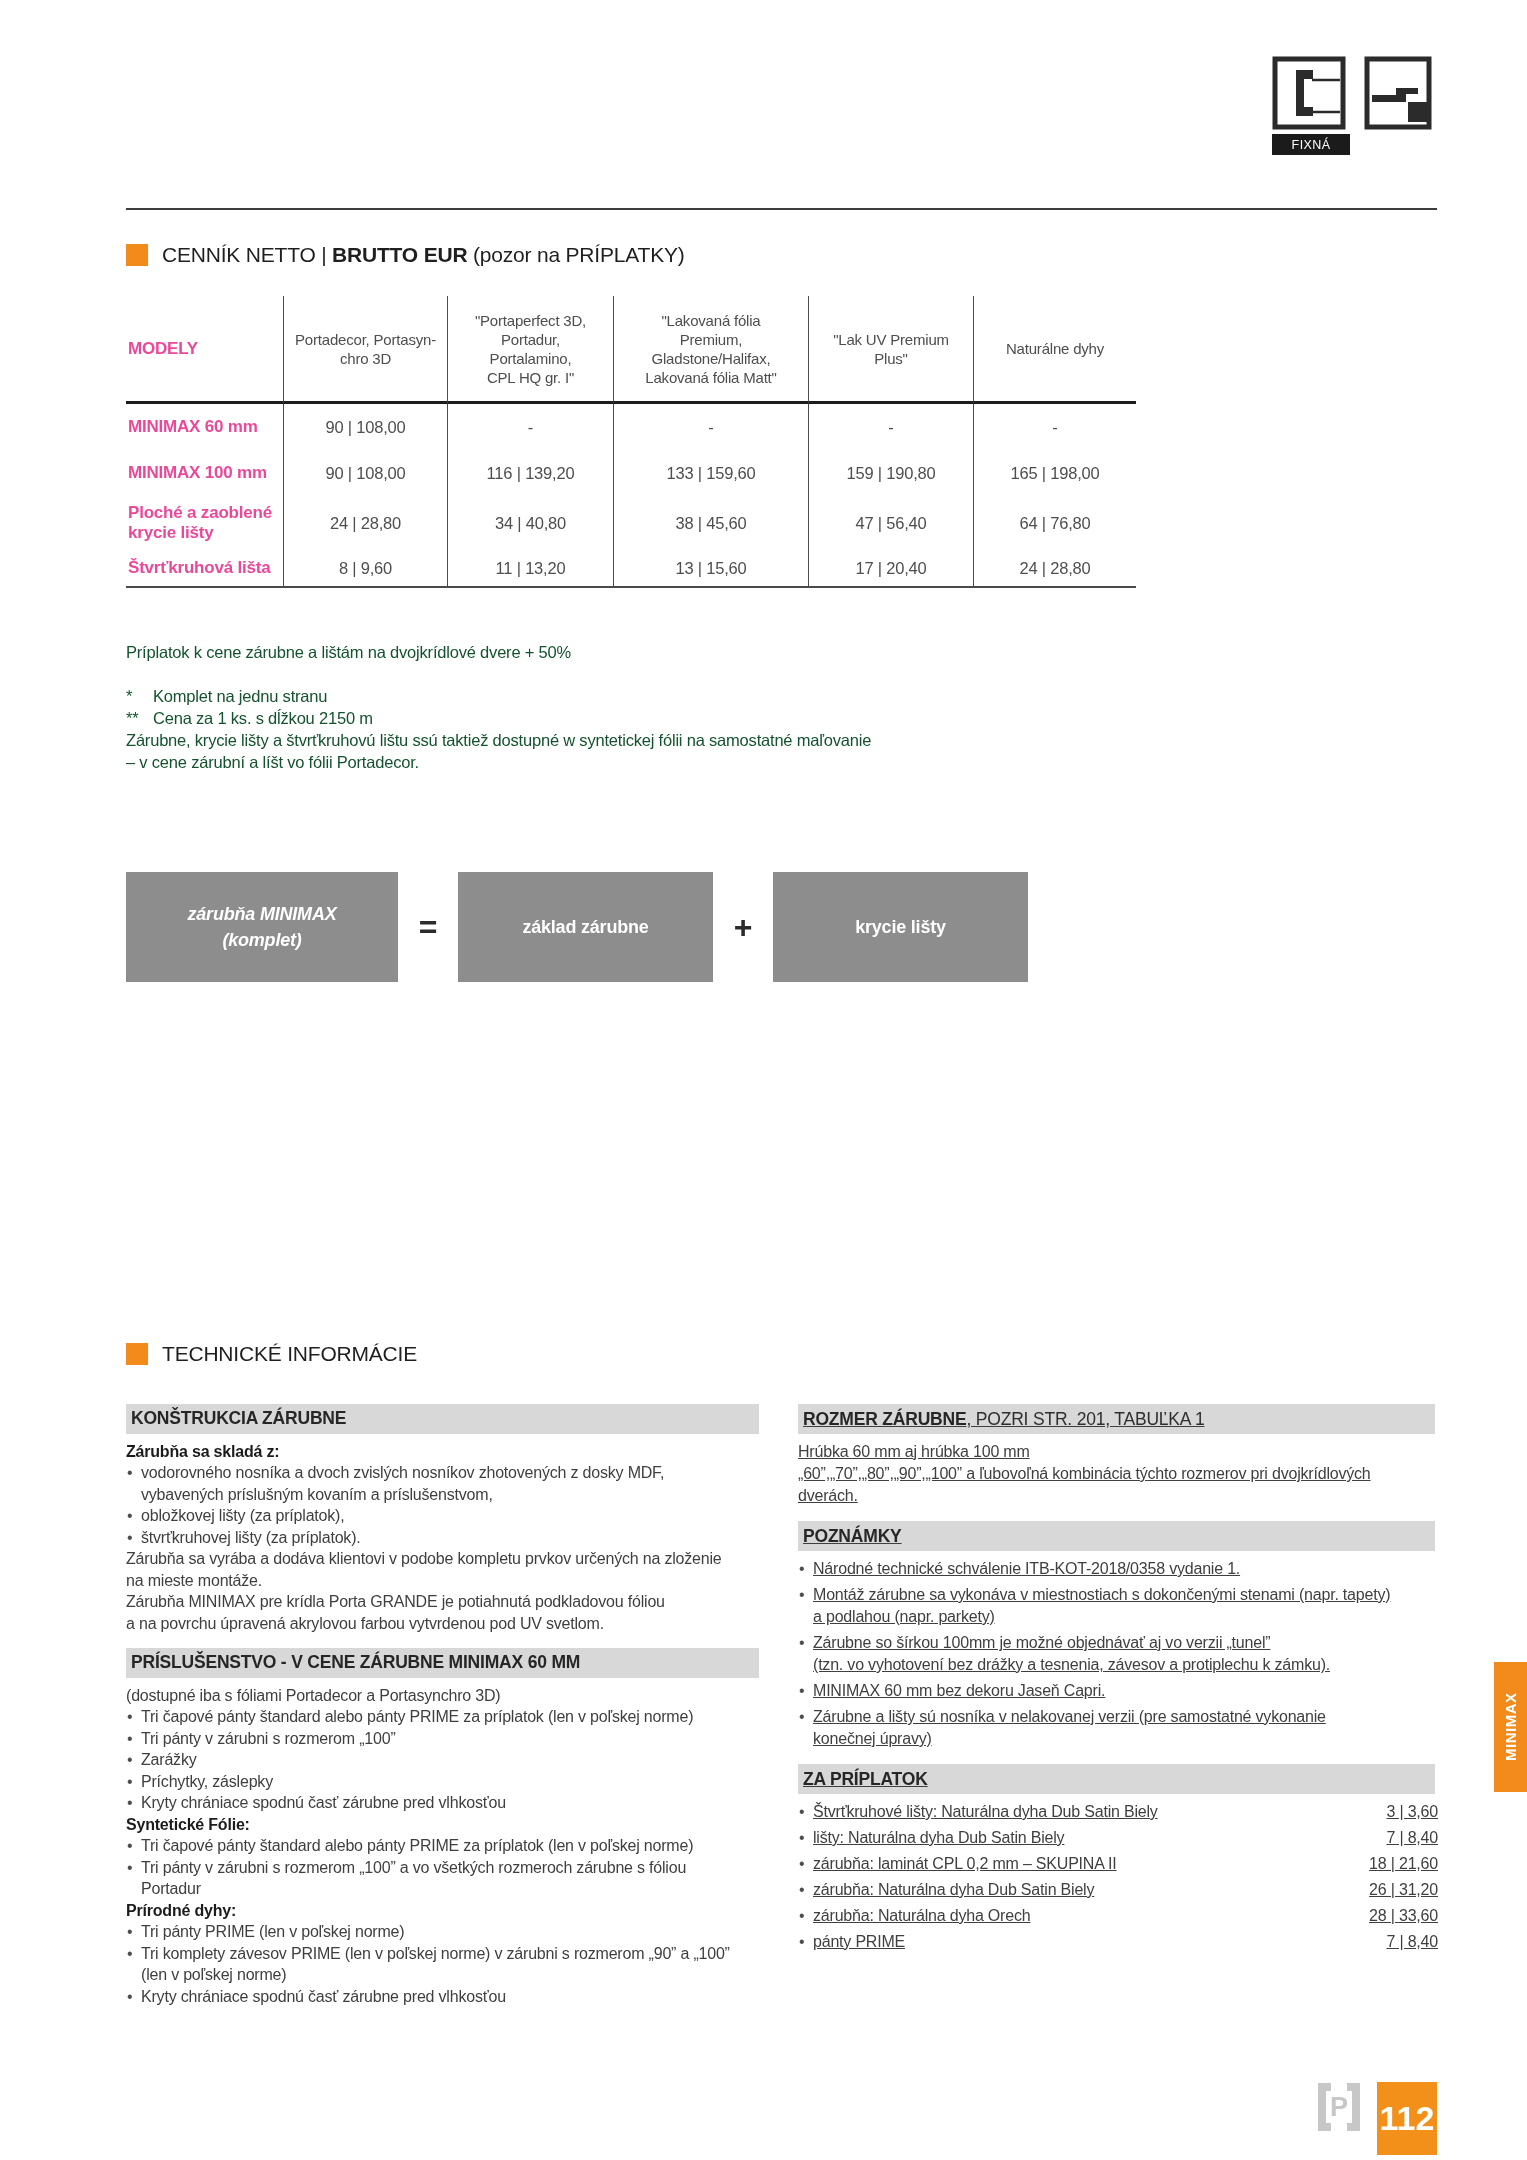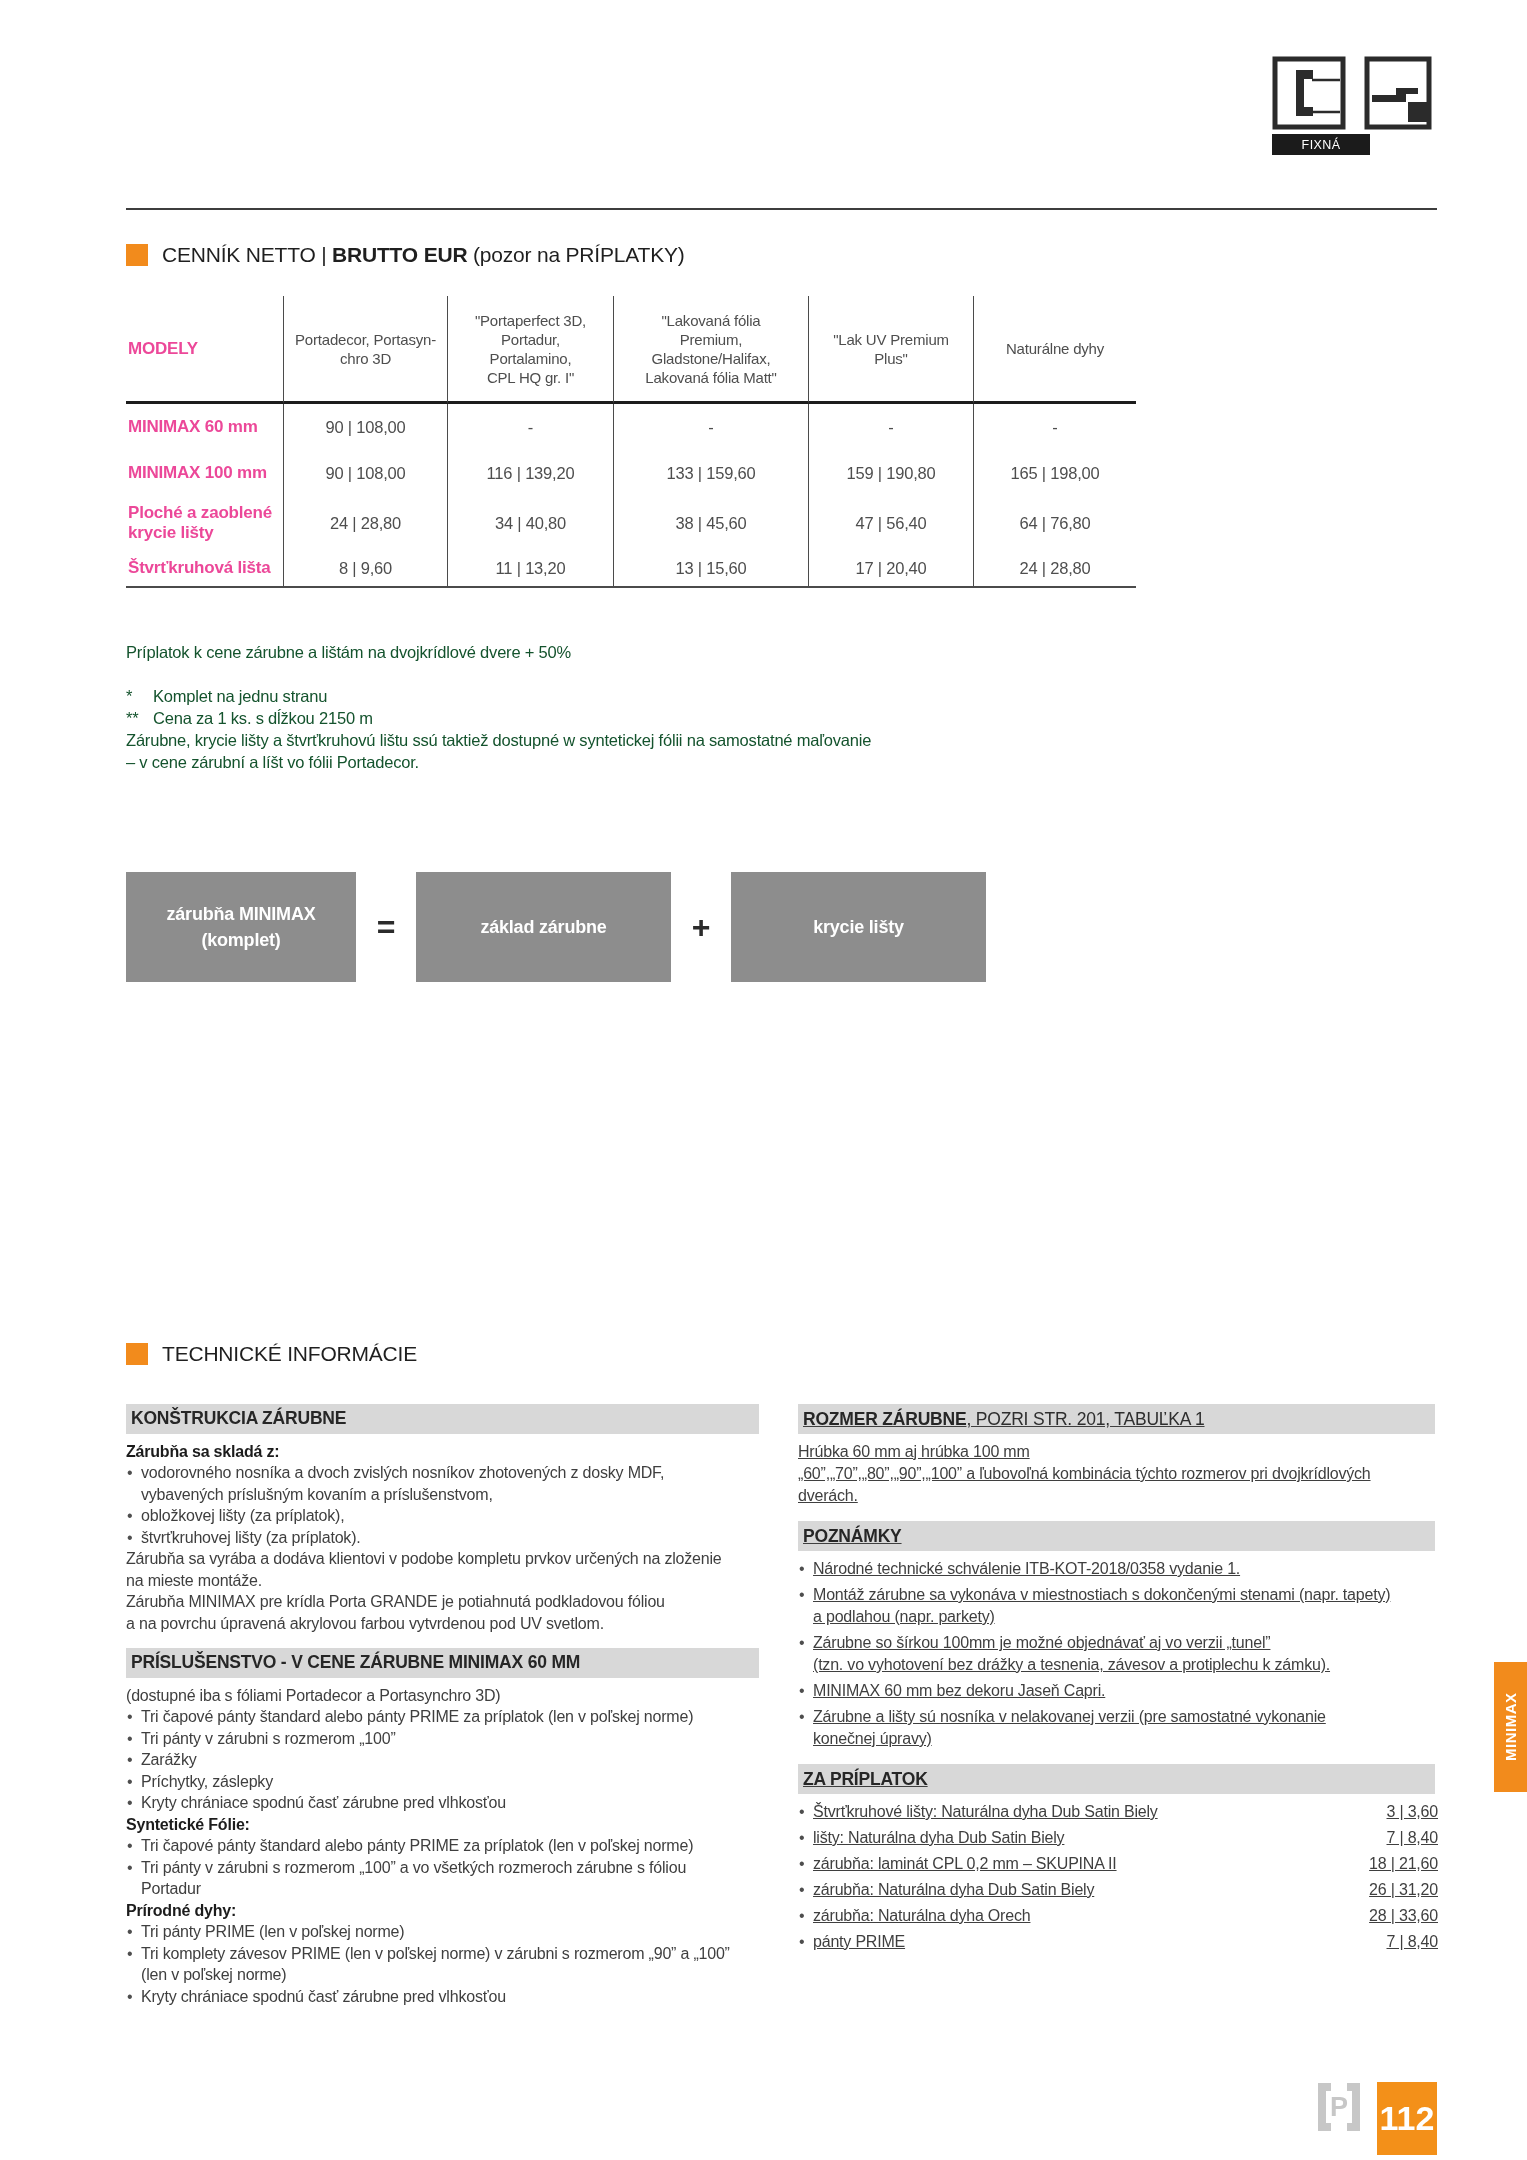--- a/index.html
+++ b/index.html
@@ -2,21 +2,21 @@
 <html><head>
 <meta charset="utf-8">
 <style>
   html,body{margin:0;padding:0;background:#e8e8e8;}
   .page{position:relative;width:1527px;height:2160px;background:#ffffff;margin:0 auto;
         font-family:"Liberation Sans",sans-serif;color:#3f3f3f;overflow:hidden;}
   
   .icon-box{position:absolute;width:74px;height:74px;}
   .icon1{left:1272px;top:56px;}
   .icon2{left:1364px;top:56px;width:68px;}
-  .fixna{position:absolute;left:1272px;top:134px;width:98px;height:21px;background:#1b1b1b;
+  .fixna{position:absolute;left:1272px;top:134px;width:78px;height:21px;background:#1b1b1b;
          color:#fff;font-size:12.5px;display:flex;align-items:center;justify-content:center;letter-spacing:.4px;}
   
   .rule-top{position:absolute;left:126px;top:208px;width:1311px;height:2px;background:#3d3d3d;}
   .sec-head{position:absolute;left:126px;display:flex;align-items:center;gap:14px;}
   .sh1{top:243px;} .sh2{top:1342px;}
   .osq{width:22px;height:22px;background:#F28B1C;flex:none;}
   .sec-title{font-size:21px;color:#1f1f1f;letter-spacing:-.2px;}
   .sec-title b{font-weight:bold;}
   
   .price-table{position:absolute;left:126px;top:296px;display:grid;
@@ -32,21 +32,21 @@
   .notes{position:absolute;left:126px;top:641px;width:1000px;font-size:16.5px;line-height:22px;
          color:#14532d;letter-spacing:-.2px;}
   .notes p{margin:0;white-space:pre-line;}
   .note-gap{height:22px;}
   .note-row{display:flex;}
   .star{width:27px;flex:none;}
   
   .diagram{position:absolute;left:126px;top:872px;height:110px;display:flex;align-items:center;}
   .gbox{background:#8d8d8d;color:#fff;font-weight:bold;font-size:18px;line-height:26px;height:110px;
         display:flex;align-items:center;justify-content:center;text-align:center;white-space:pre-line;letter-spacing:-.2px;}
-  .gb1{width:230px;} .gb2{width:255px;} .gb3{width:255px;}
+  .gb1{width:272px;font-style:italic;} .gb2{width:255px;} .gb3{width:255px;}
   .op{width:60px;text-align:center;font-size:32px;font-weight:bold;color:#2b2b2b;}
   
   .col{position:absolute;top:1404px;font-size:16px;line-height:21.5px;color:#3f3f3f;letter-spacing:-.2px;}
   .col-left{left:126px;width:636px;}
   .col-right{left:798px;width:640px;line-height:22px;text-decoration:underline;}
   .bar{background:#d8d8d8;color:#262626;font-weight:bold;font-size:17.5px;padding:4px 6px 4px 5px;
        margin:0 3px 7px 0;letter-spacing:-.2px;}
   .bar .reg{font-weight:normal;color:#2e2e2e;}
   .bar + .bar, .mt{margin-top:14px;}
   .bold-line{font-weight:bold;color:#1c1c1c;margin:0;}

